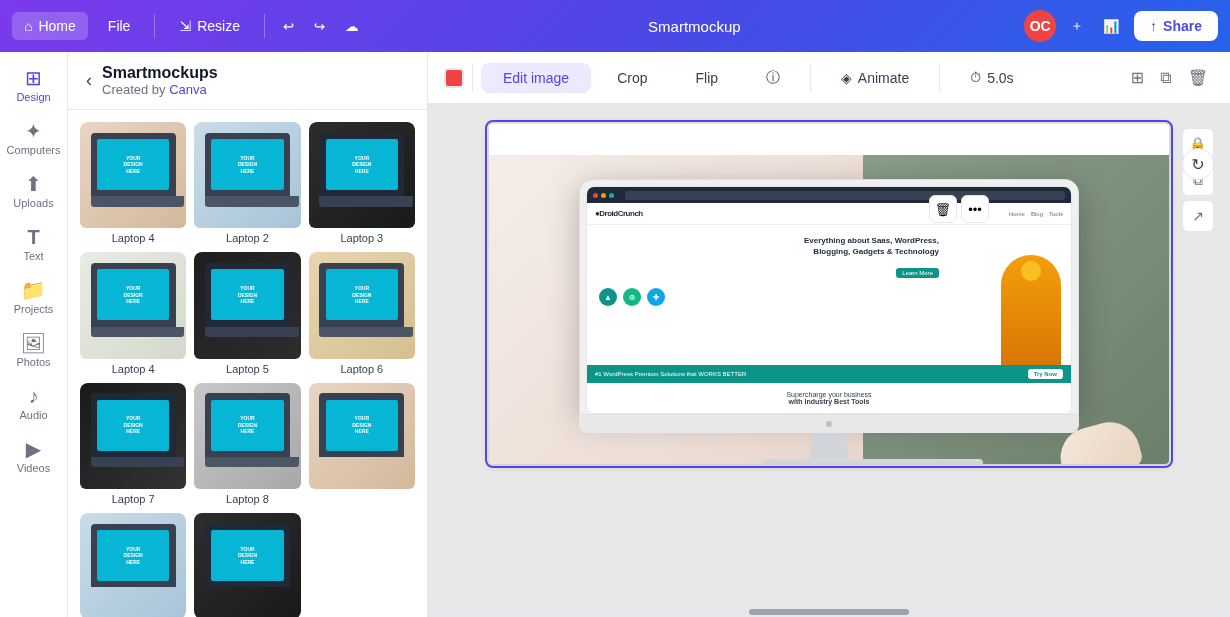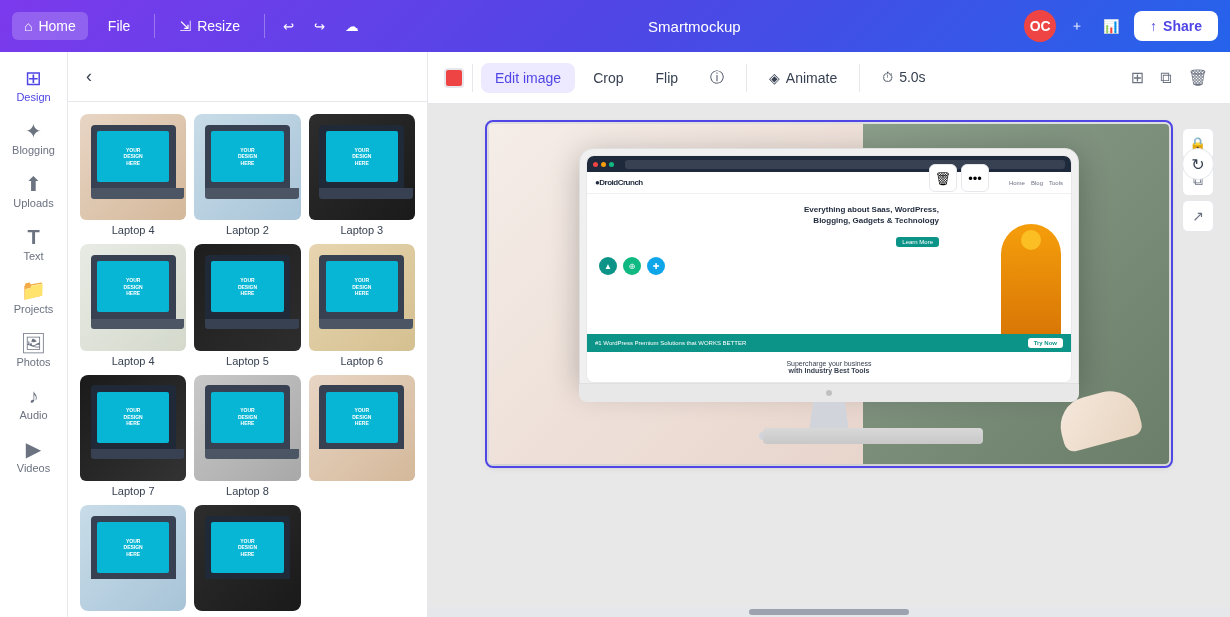--- a/index.html
+++ b/index.html
@@ -72,21 +72,21 @@
     .thumb-laptop { width: 80%; height: 70%; position: relative; }
     .thumb-laptop-body { width: 100%; height: 78%; background: #1f2937; border-radius: 4px 4px 0 0; display: flex; align-items: center; justify-content: center; }
     .thumb-laptop-base { width: 110%; height: 12%; background: #374151; border-radius: 0 0 3px 3px; margin: 0 auto; }
 
     
     .secondary-toolbar {
       display: flex; align-items: center; height: 52px; background: white; border-bottom: 1px solid #e5e7eb;
       padding: 0 16px; gap: 4px; flex-shrink: 0;
     }
     .toolbar-btn {
-      display: flex; align-items: flex-start; gap: 6px; padding: 7px 14px;
+      display: flex; align-items: center; gap: 6px; padding: 7px 22px;
       border-radius: 8px; border: none; background: transparent; cursor: pointer;
       font-size: 14px; font-weight: 500; color: #374151;
     }
     .toolbar-btn.active { background: #ede9fe; color: #4f46e5; }
     .toolbar-color-swatch { width: 20px; height: 20px; border-radius: 4px; border: 2px solid #e5e7eb; background: #ef4444; }
     .toolbar-sep { width: 1px; height: 28px; background: #e5e7eb; margin: 0 4px; }
     .toolbar-right { margin-left: auto; display: flex; align-items: center; gap: 4px; }
     .toolbar-icon-btn { background: none; border: none; cursor: pointer; padding: 6px; border-radius: 6px; color: #6b7280; font-size: 16px; display: flex; align-items: center; }
 
     
@@ -96,21 +96,21 @@
     .canvas-scroll { flex: 1; overflow: auto; display: flex; flex-direction: column; align-items: center; padding: 20px; gap: 12px; }
     .canvas-page {
       background: white; border-radius: 4px; position: relative;
       width: 680px; min-height: 340px; box-shadow: 0 2px 8px rgba(0,0,0,0.15);
     }
     .canvas-page-inner { width: 100%; height: 340px; overflow: hidden; border-radius: 4px; }
     .canvas-selection { outline: 2px solid #4f46e5; outline-offset: 2px; }
 
     
     .mockup-bg {
-      width: 100%; height: 100%; position: relative; overflow: hidden;
+      width: 100%; height: 100%; position: relative; overflow: hidden; margin-top: 31px;
     }
     .mockup-bg-left { position: absolute; left: 0; top: 0; width: 55%; height: 100%; background: linear-gradient(135deg, #f5ede8, #e8d5cc); }
     .mockup-bg-right { position: absolute; right: 0; top: 0; width: 45%; height: 100%; background: linear-gradient(135deg, #8b9e8a, #6b7e6a); }
 
     
     .add-page-bar {
       width: 680px; height: 44px; background: #f3f4f6; border: 1px dashed #d1d5db; border-radius: 4px;
       display: flex; align-items: center; justify-content: center; cursor: pointer; color: #6b7280;
       font-size: 14px; font-weight: 500;
     }
@@ -175,21 +175,21 @@
 
 <div class="main-container">
 
   <div class="sidebar">
     <div class="sidebar-item active">
       <span class="sidebar-icon">⊞</span>
       <span>Design</span>
     </div>
     <div class="sidebar-item">
       <span class="sidebar-icon">✦</span>
-      <span>Blogging</span>
+      <span>Computers</span>
     </div>
     <div class="sidebar-item">
       <span class="sidebar-icon">⬆</span>
       <span>Uploads</span>
     </div>
     <div class="sidebar-item">
       <span class="sidebar-icon" style="font-weight:700;">T</span>
       <span>Text</span>
     </div>
     <div class="sidebar-item">
@@ -206,20 +206,27 @@
     </div>
     <div class="sidebar-item">
       <span class="sidebar-icon">▶</span>
       <span>Videos</span>
     </div>
   </div>
 
   <div class="panel">
     <div class="panel-header">
       <button class="panel-back-btn">‹</button>
+      <div>
+        <div class="panel-title">Smartmockups</div>
+        <div class="panel-subtitle">
+          <span>Created by</span>
+          <a href="#">Canva</a>
+        </div>
+      </div>
     </div>
     <div class="panel-content">
       <div class="grid-container" id="mockup-grid">
       <div class="grid-item">
       <div class="grid-thumb" style="background:linear-gradient(135deg, #e8d5c4, #d4b89a);">
         <div class="thumb-laptop" style="display:flex;flex-direction:column;align-items:center;width:80%;height:80%;">
           <div class="thumb-laptop-body" style="width:100%;height:75%;background:#374151;border-radius:4px 4px 0 0;display:flex;align-items:center;justify-content:center;">
             <div style="width:85%;height:80%;background:#06b6d4;border-radius:2px;display:flex;align-items:center;justify-content:center;">
               <span style="font-size:5px;color:white;font-weight:bold;text-align:center;line-height:1.3;">YOUR<br>DESIGN<br>HERE</span>
             </div>

